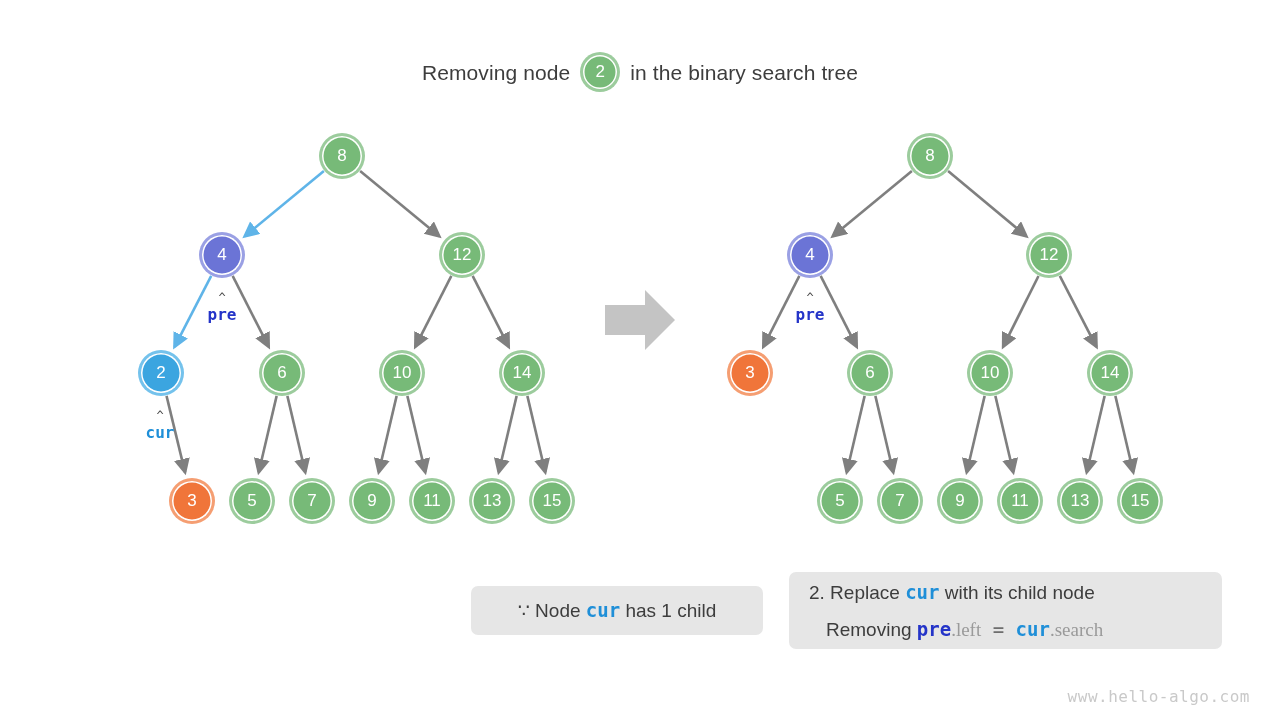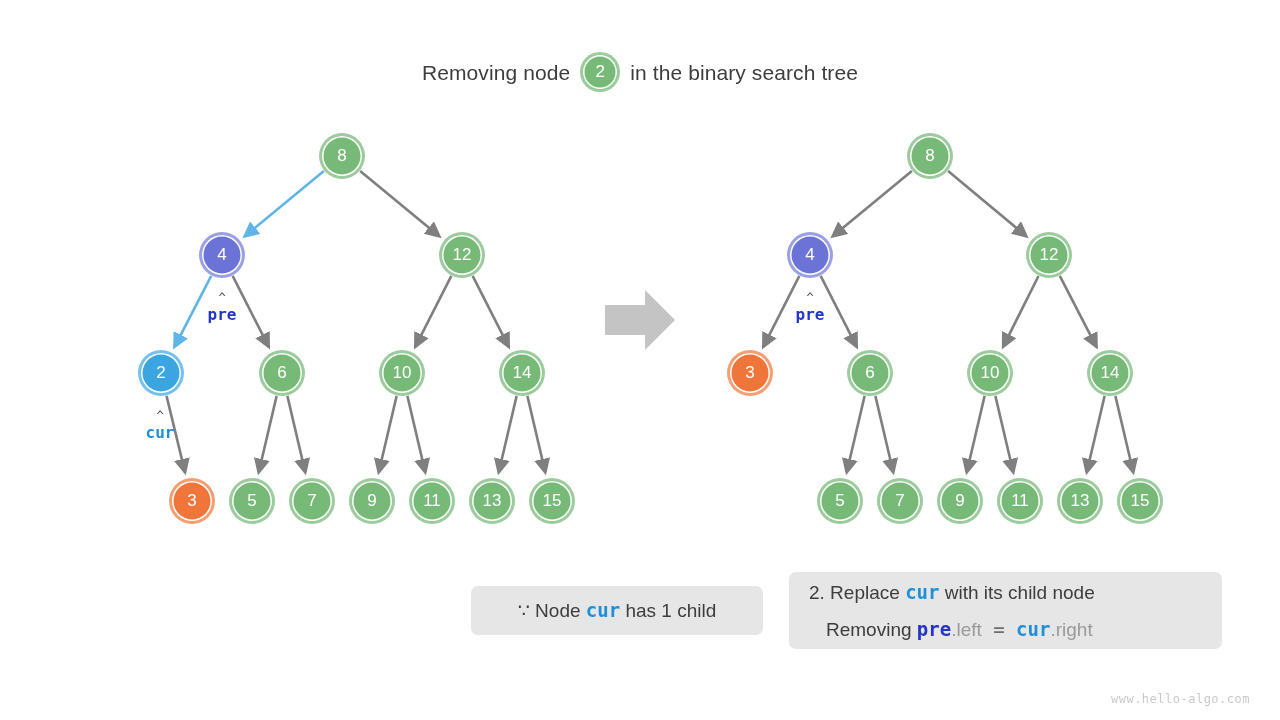--- a/index.html
+++ b/index.html
@@ -114,29 +114,29 @@
     display: flex;
     flex-direction: column;
     justify-content: center;
     box-sizing: border-box;
     white-space: nowrap;
   }
   .caption .line { padding: 0; }
   .caption.center-text { align-items: center; }
   .kw-cur { color: #1f8fd8; font-family: "DejaVu Sans Mono", monospace; font-weight: bold; }
   .kw-pre { color: #2434c8; font-family: "DejaVu Sans Mono", monospace; font-weight: bold; }
-  .dim { color: #9a9a9a; font-family: Liberation Sans, sans-serif; }
+  .dim { color: #9a9a9a; font-family: Liberation Serif, serif; }
   .op  { color: #6e6e6e; font-family: "DejaVu Sans Mono", monospace; }
 
   .watermark {
     position: absolute;
     right: 30px;
     bottom: 14px;
     font-family: "DejaVu Sans Mono", monospace;
-    font-size: 12px;
+    font-size: 16px;
     color: #c9c9c9;
     letter-spacing: 0.5px;
   }
 </style>
 </head>
 <body>
 
 <div id="canvas">
 
   <div class="title">
@@ -229,18 +229,18 @@
     <div class="line">
       <span>∵</span><span> Node </span><span class="kw-cur">cur</span><span> has 1 child</span>
     </div>
   </div>
 
   <div class="caption" style="left:789px; top:572px; width:433px; height:77px; padding-left:20px; gap:14px;">
     <div class="line">
       <span>2. Replace </span><span class="kw-cur">cur</span><span> with its child node</span>
     </div>
     <div class="line" style="padding-left:17px;">
-      <span>Removing </span><span class="kw-pre">pre</span><span class="dim">.left</span><span class="op"> = </span><span class="kw-cur">cur</span><span class="dim">.right</span>
+      <span>Removing </span><span class="kw-pre">pre</span><span class="dim">.left</span><span class="op"> = </span><span class="kw-cur">cur</span><span class="dim">.search</span>
     </div>
   </div>
 
   <div class="watermark">www.hello-algo.com</div>
 </div>
 
 </body></html>

